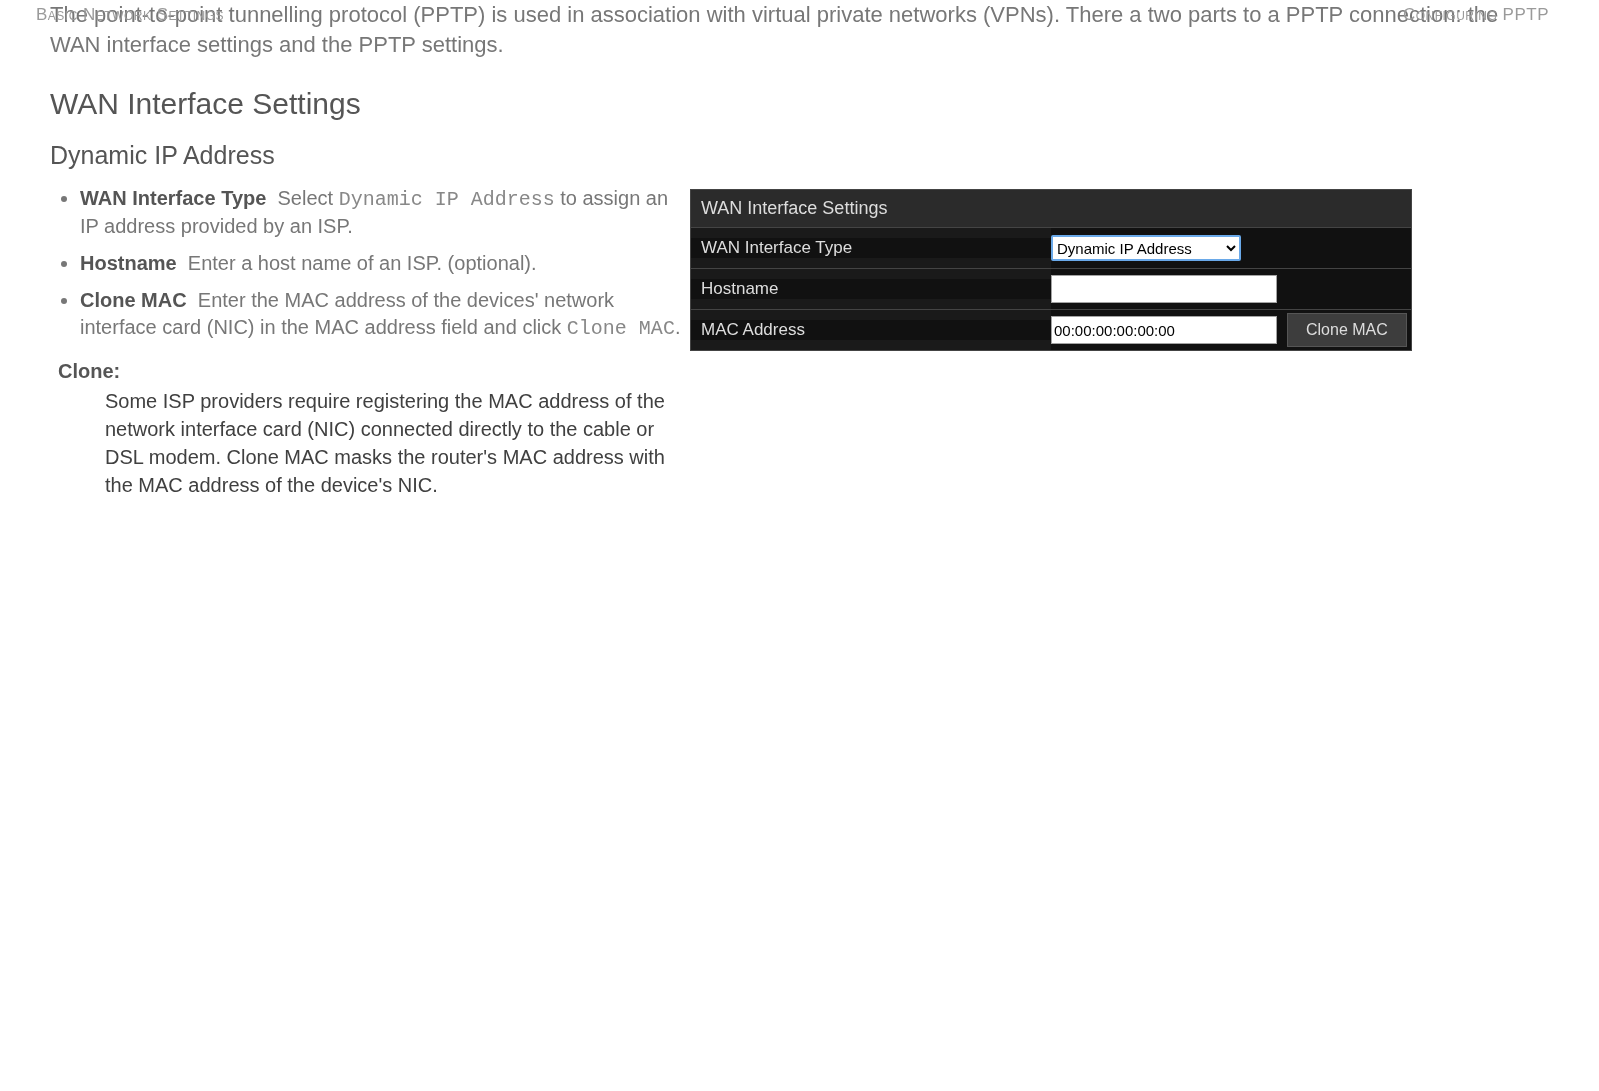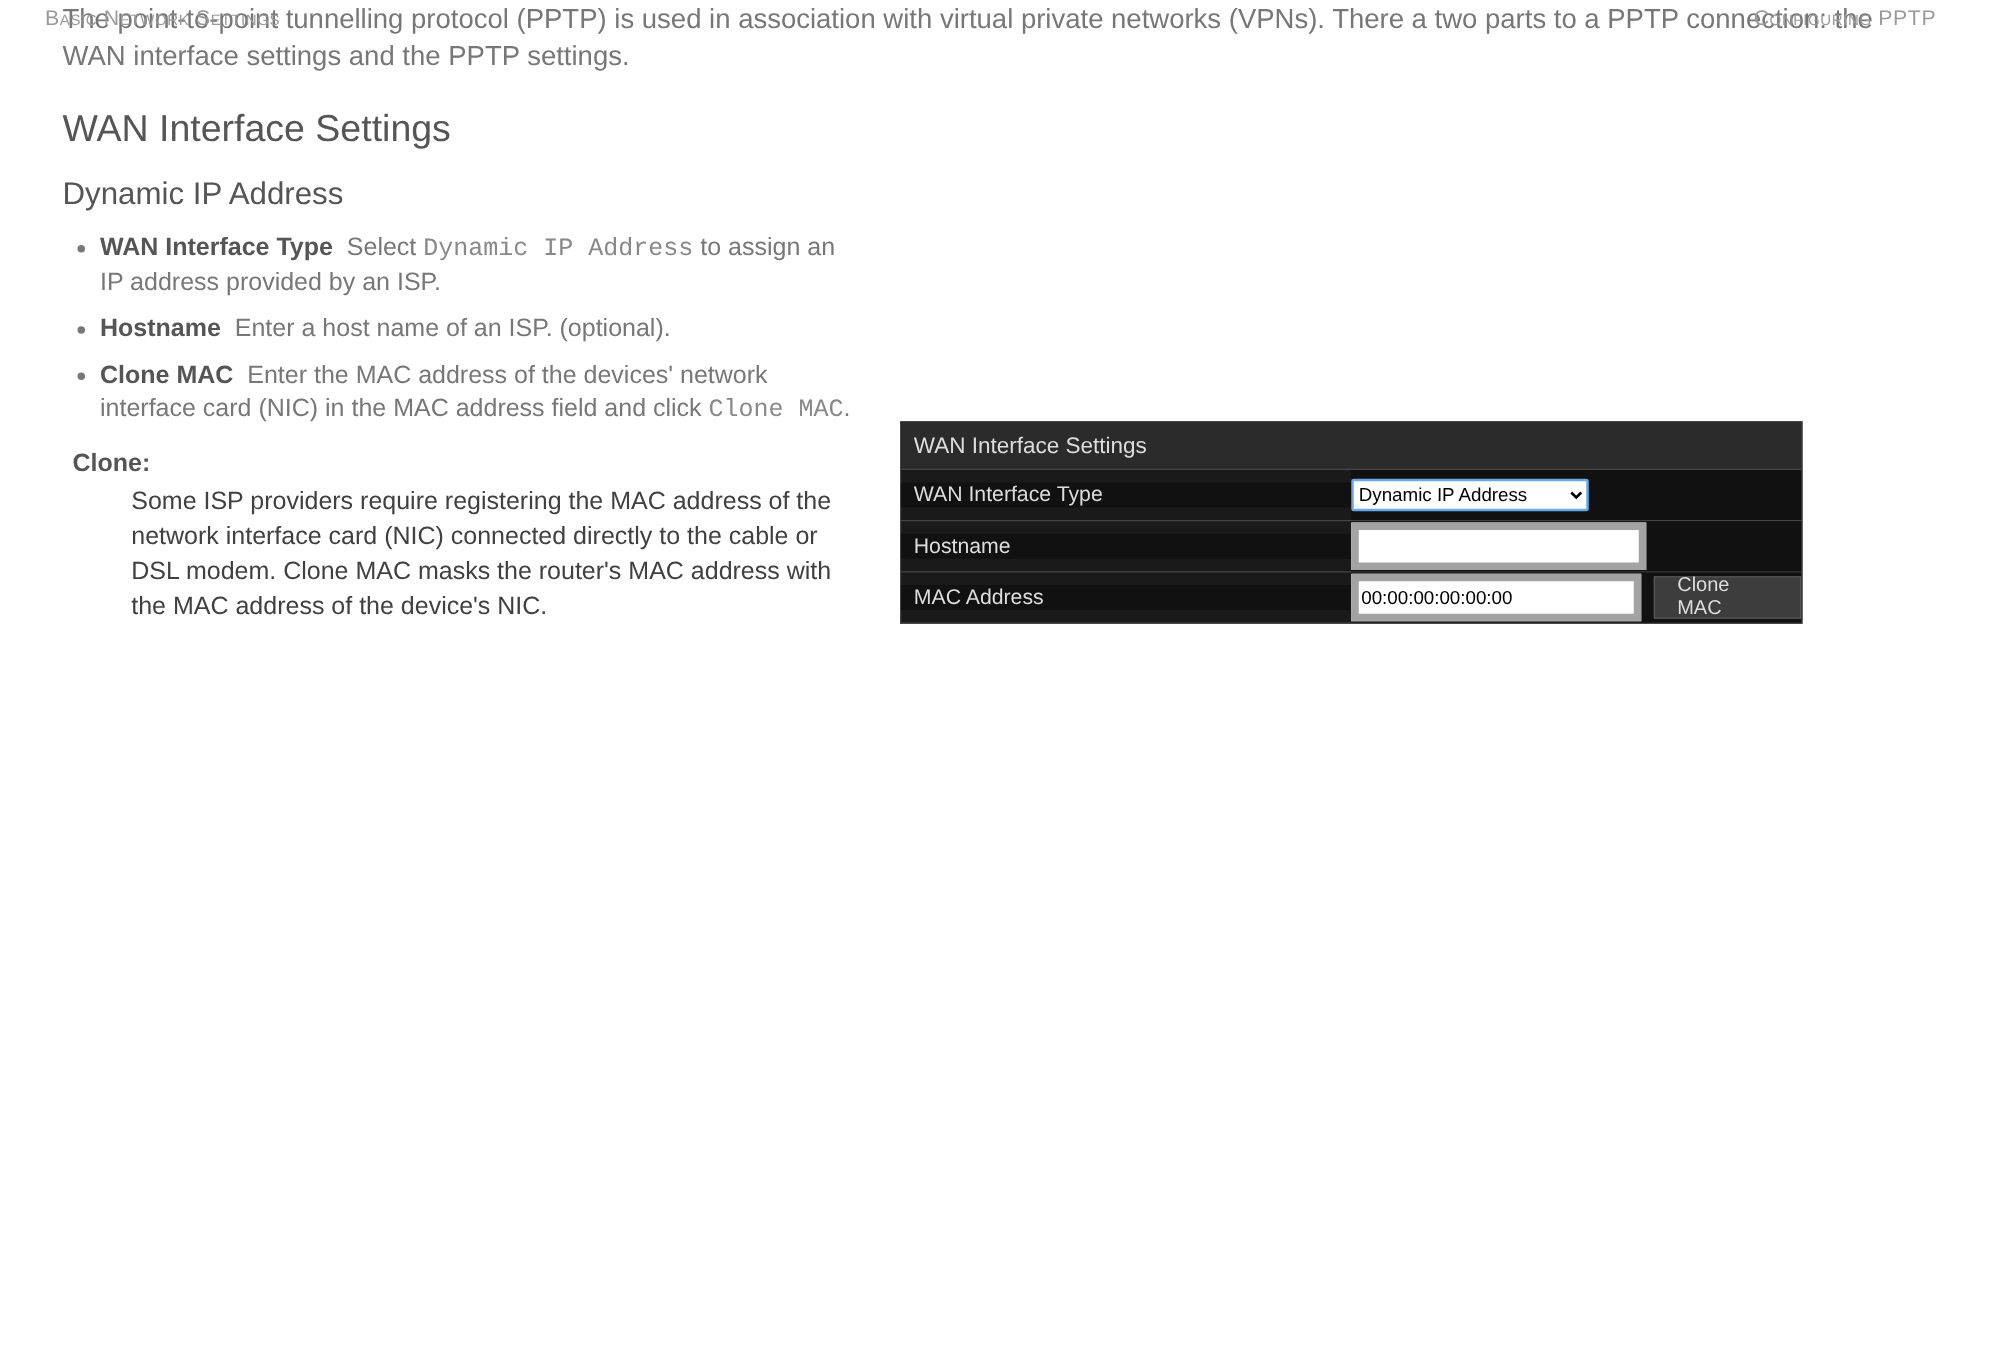--- a/index.html
+++ b/index.html
@@ -9,21 +9,21 @@
     color:#9a9a9a;font-variant:small-caps;}
   .hdr-left{left:36px;}
   .hdr-right{right:50px;}
   h1{font-size:42px;font-weight:400;color:#555;margin:55px 0 10px 0;
      font-family:Verdana,Arial,sans-serif;}
   .intro{font-size:22px;color:#777;line-height:1.35;margin-bottom:28px;}
   h2{font-size:30px;font-weight:400;color:#555;margin:10px 0 20px 0;
      font-family:Verdana,Arial,sans-serif;}
   h3{font-size:25px;font-weight:400;color:#555;margin:10px 0 15px 0;
      font-family:Verdana,Arial,sans-serif;}
-  .two-col{display:flex;align-items:flex-end;gap:30px;}
+  .two-col{display:flex;align-items:flex-start;}
   .left-col{flex:0 0 640px;}
   .right-col{flex:0 0 720px;padding-top:4px;}
   ul.bullets{margin:0 0 18px 0;padding-left:30px;}
   ul.bullets li{font-size:20px;color:#777;margin-bottom:10px;line-height:1.35;
     list-style-type:disc;}
   .bold{font-weight:bold;color:#555;}
   .mono{font-family:"Courier New",monospace;color:#888;}
   .note-hdr{font-size:20px;font-weight:bold;color:#555;margin:6px 0 4px 8px;}
   .note-body{font-size:20px;color:#404040;line-height:1.4;margin-left:55px;max-width:560px;}
   
@@ -31,21 +31,21 @@
          font-family:Arial,Helvetica,sans-serif;}
   .panel-title{background:#2b2b2b;color:#ddd;font-size:18px;padding:8px 10px;
                border-bottom:1px solid #444;}
   .panel-row{display:flex;align-items:center;border-bottom:1px solid #444;
              color:#ddd;font-size:17px;height:40px;}
   .panel-row:last-child{border-bottom:none;}
   .panel-label{flex:0 0 340px;padding:0 10px;background:#111;}
   .panel-field{flex:1;background:#111;display:flex;align-items:center;height:100%;}
   select.ctrl{height:26px;width:190px;font-size:15px;background:#fff;
               border:2px solid #6aa9e9;border-radius:2px;}
-  input.ctrl{height:24px;width:220px;font-size:15px;background:#fff;border:6px solid #a3a3a3;}
+  input.ctrl{height:24px;width:220px;font-size:15px;background:#fff;border:1px solid #a3a3a3;}
   .btn{display:inline-flex;align-items:center;justify-content:center;
        background:#3d3d3d;color:#ddd;height:32px;padding:0 18px;margin-left:10px;
        border:1px solid #555;font-size:16px;}
 </style>
 </head>
 <body>
 
 <div class="page">
   <div class="hdr-left">Basic Network Settings</div>
   <div class="hdr-right">Configuring PPTP</div>

